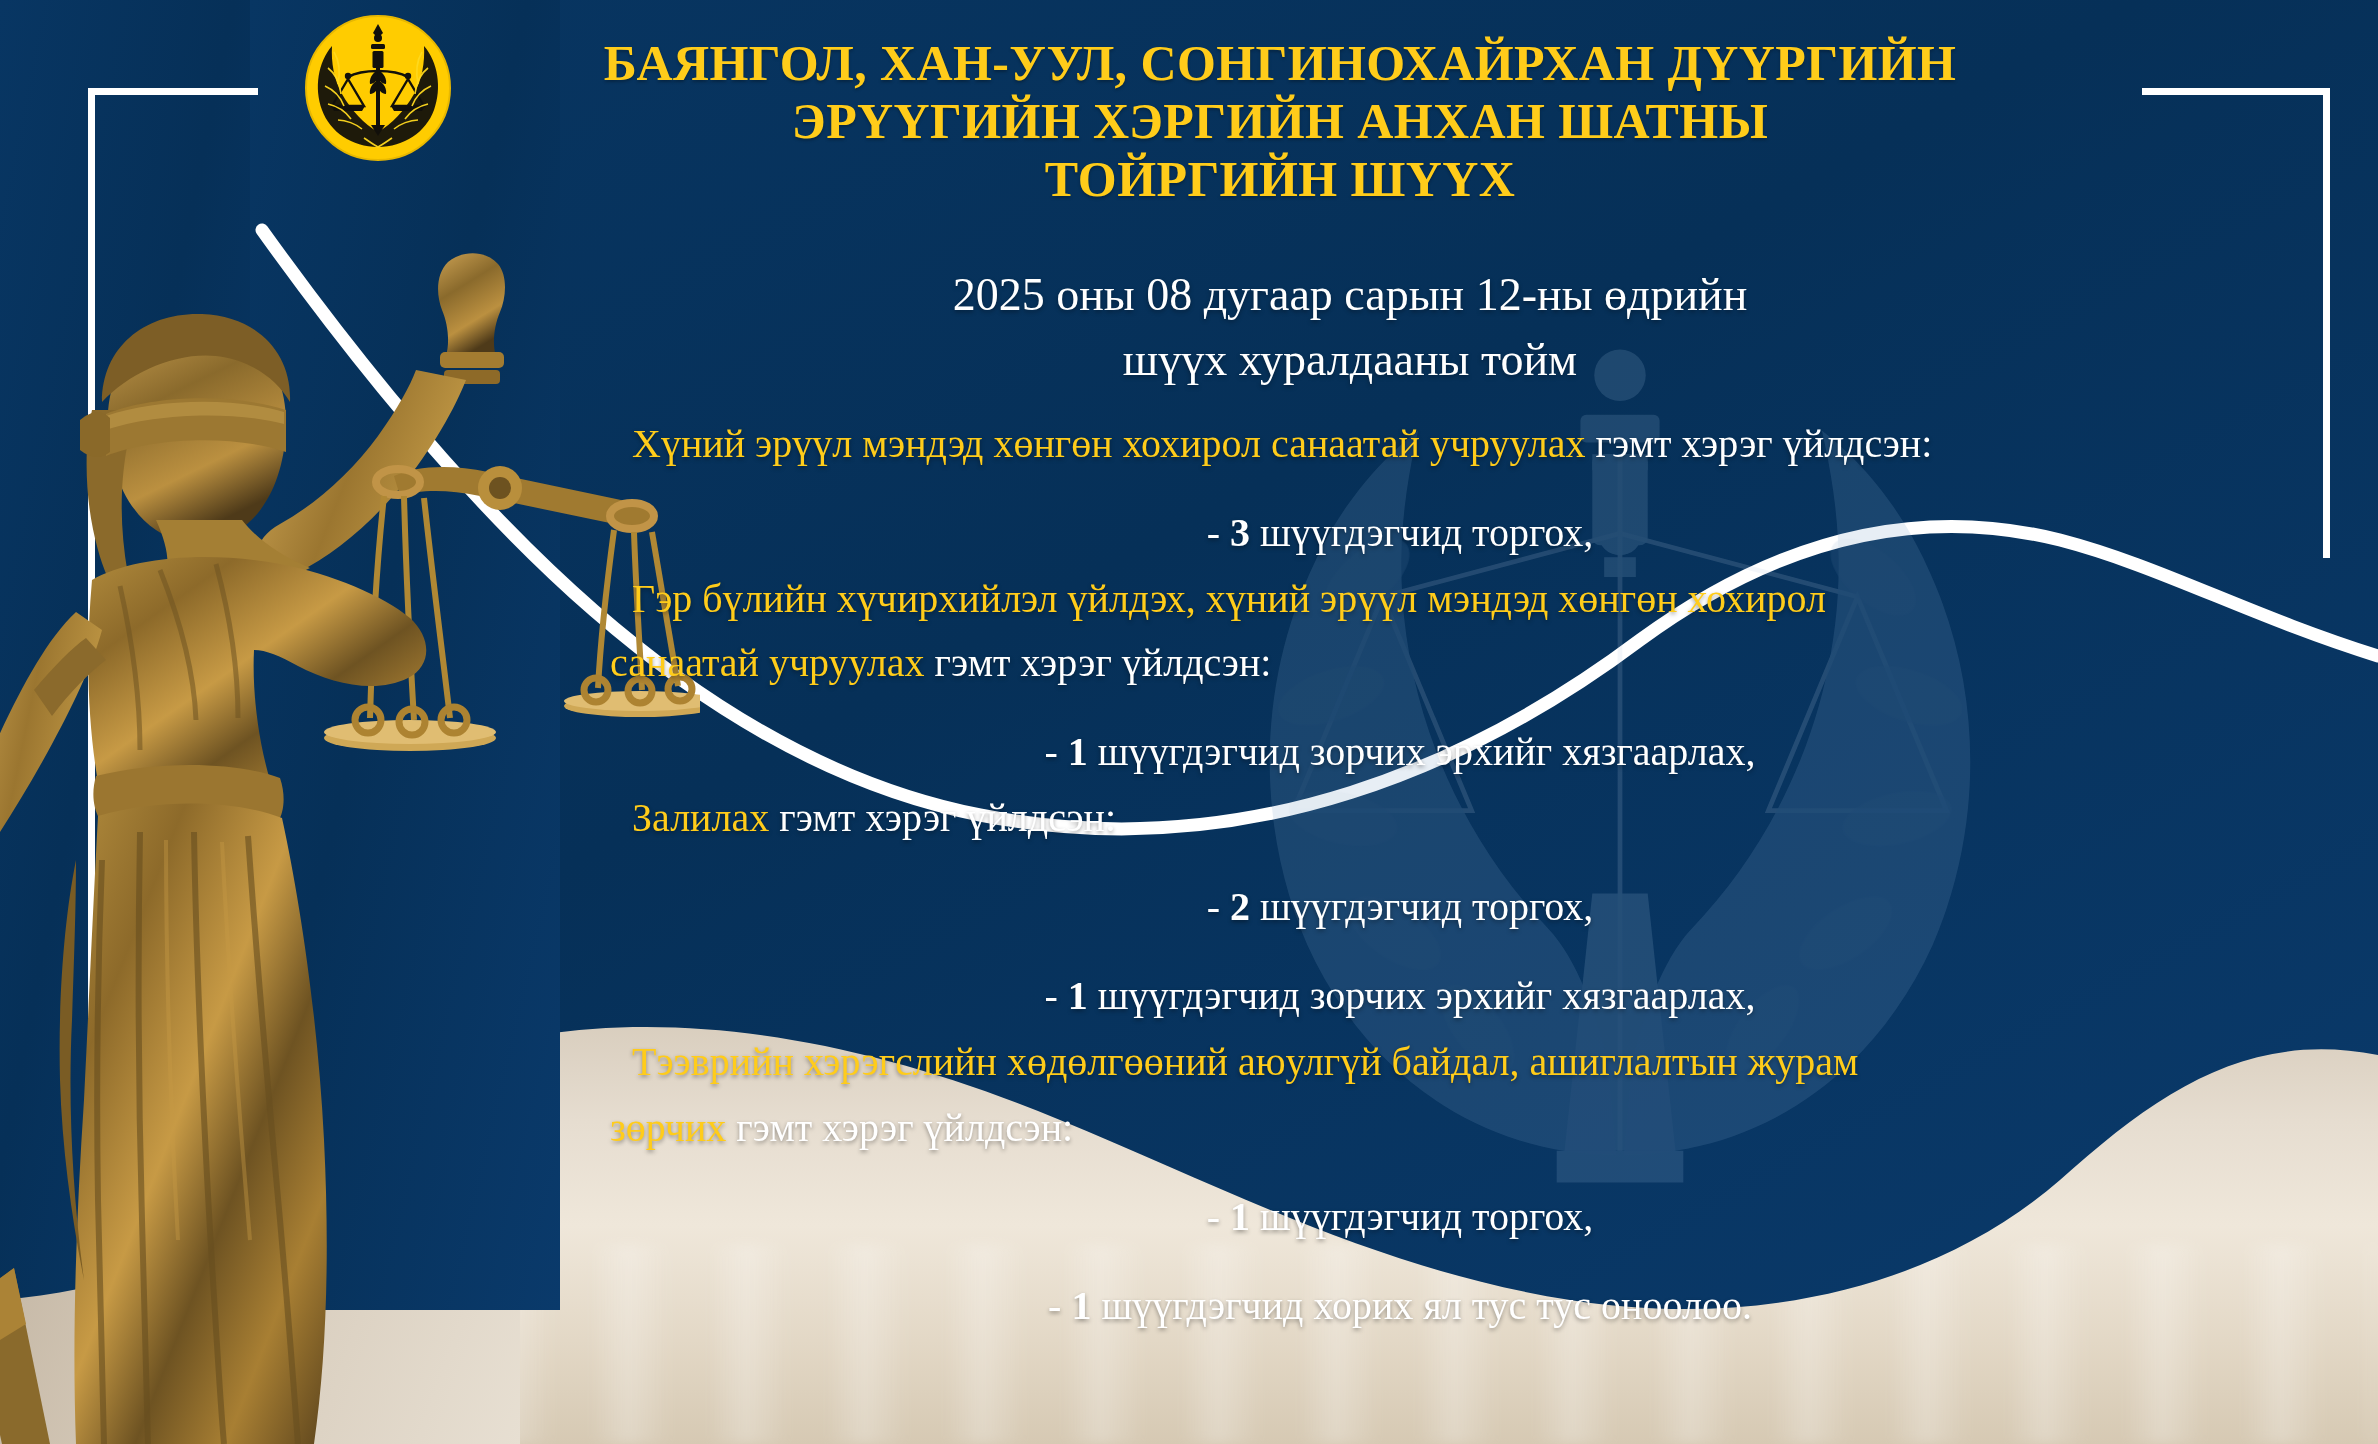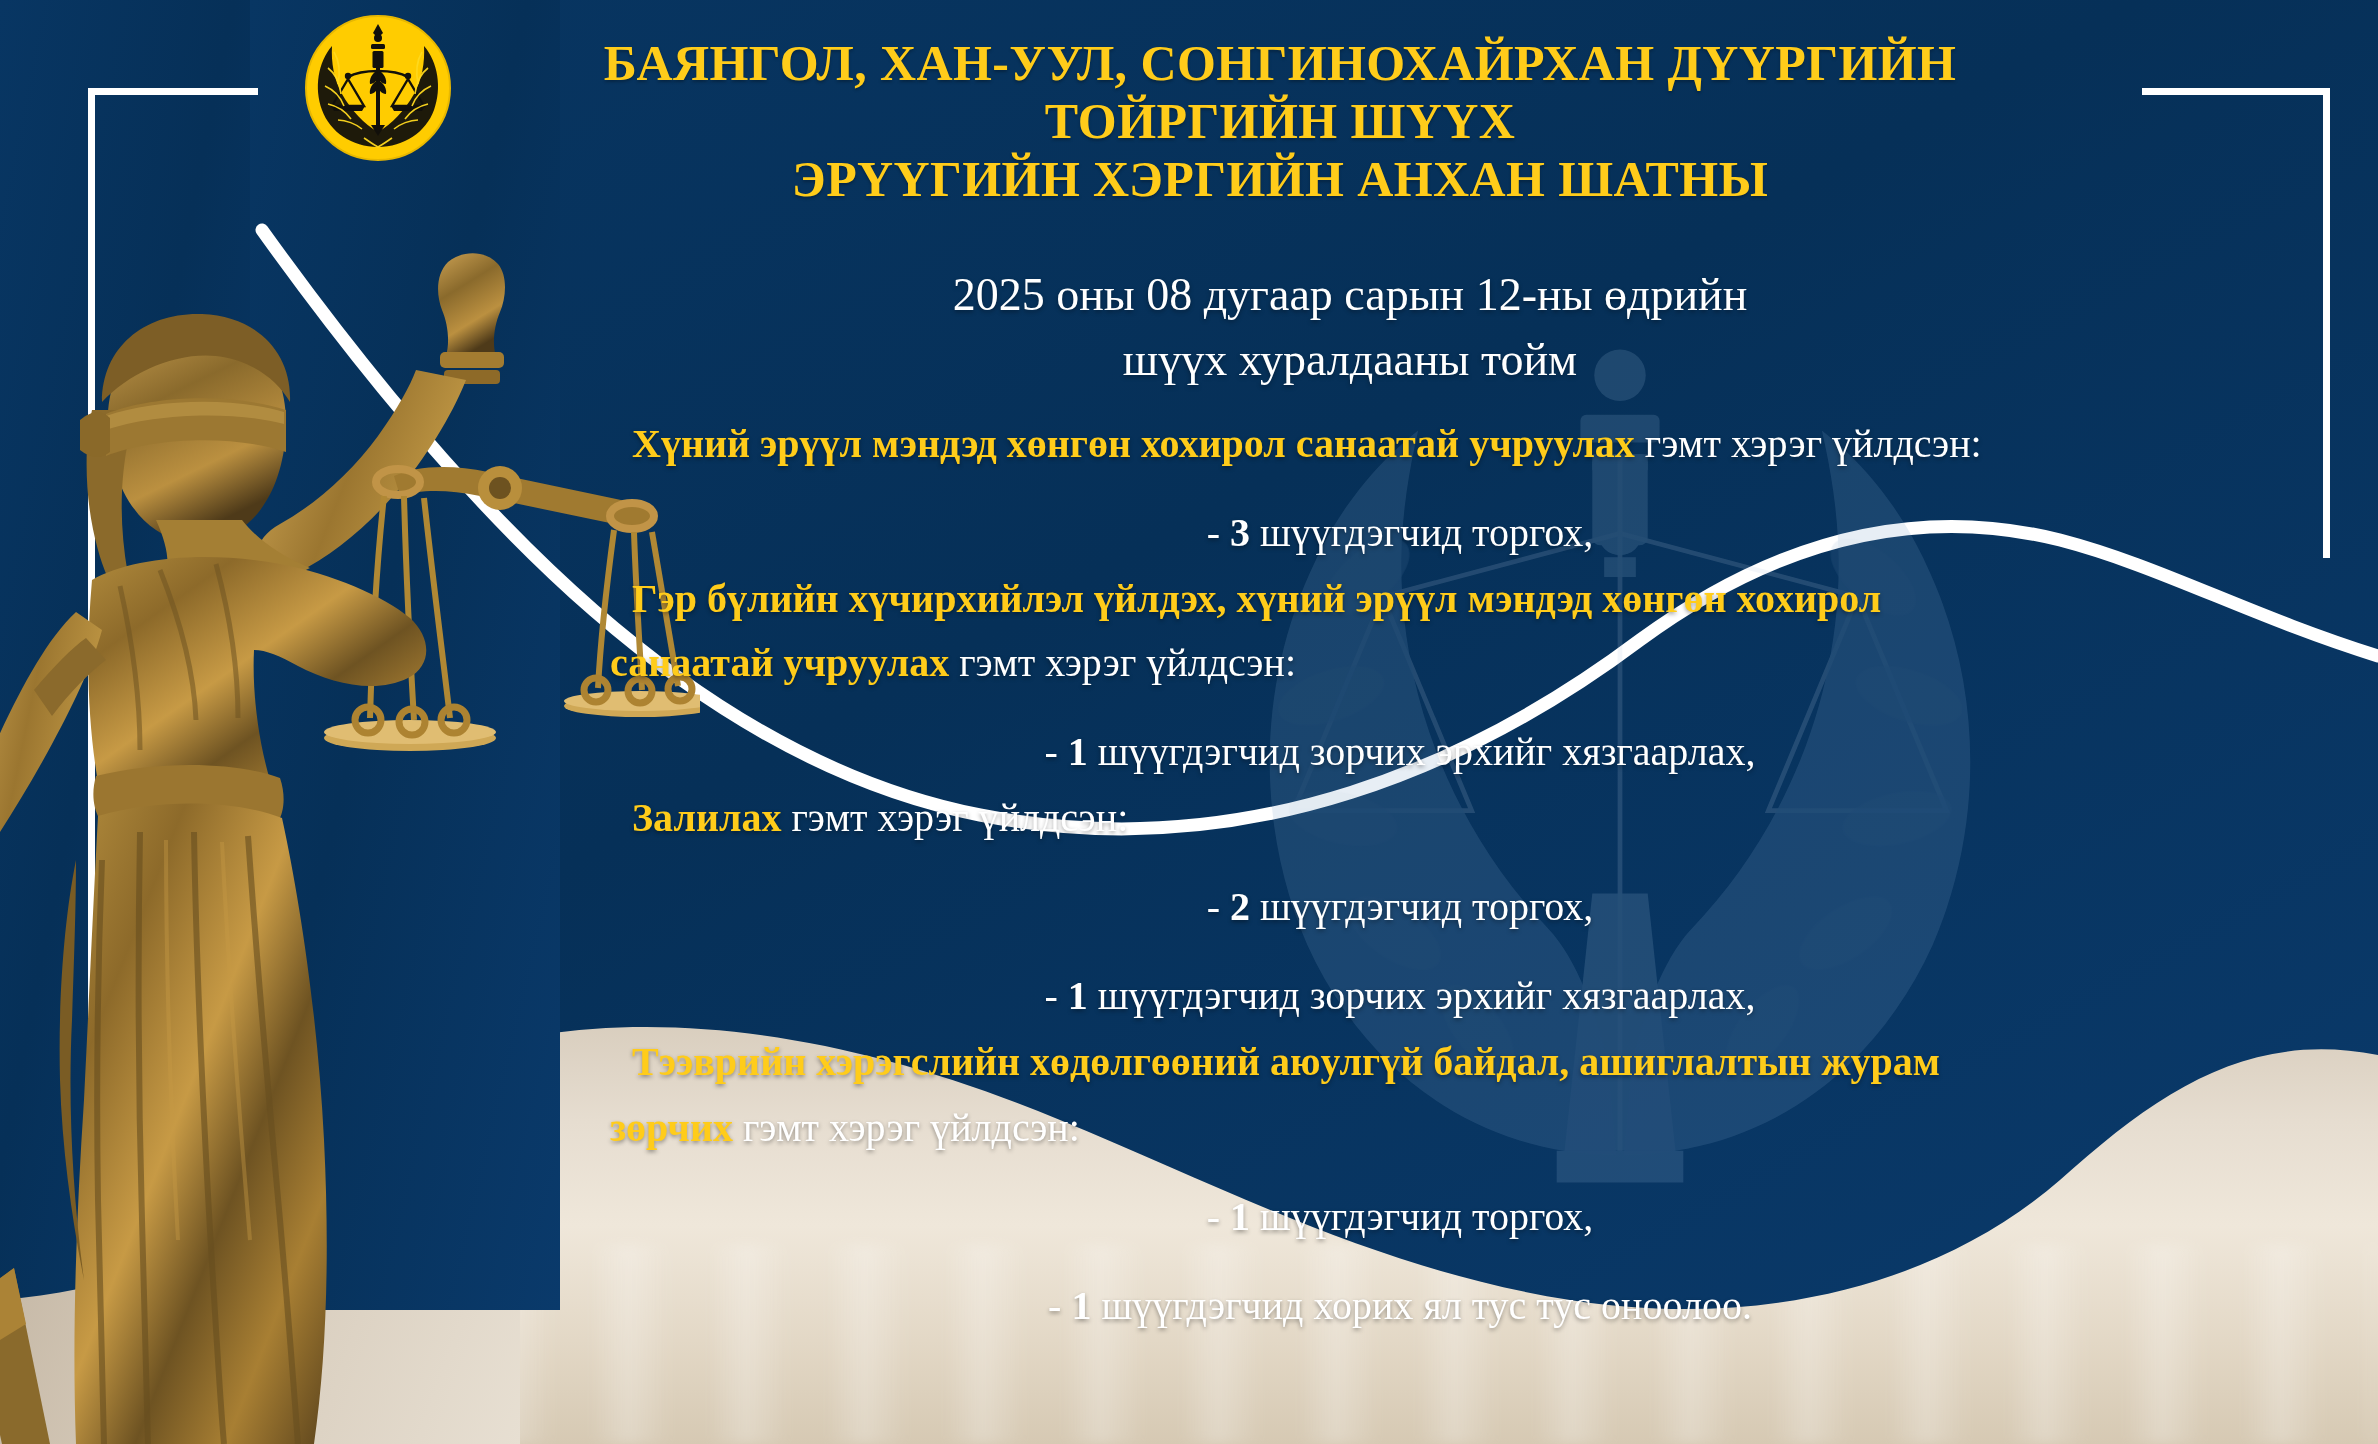--- a/index.html
+++ b/index.html
@@ -142,21 +142,21 @@
     line-height: 1.30;
     z-index: 20;
     text-shadow: 0 2px 4px rgba(0,0,0,.38);
   }
   .charge {
     margin-top: 14px;
     text-align: left;
     text-indent: 22px;
   }
   .charge:first-child { margin-top: 0; }
-  .hl { color: #ffcc1a; font-weight: 700; text-align: right; }
+  .hl { color: #ffcc1a; font-weight: 400; text-align: right; }
   .verdict {
     text-align: center;
     padding-left: 60px;
     margin-top: 37px;
   }
   .verdict .num { font-weight: 700; }
 </style>
 </head>
 <body>
 
@@ -445,22 +445,22 @@
         <path d="M124 90 C115 92 106 98 101 105"></path>
         <path d="M114 106 C106 106 96 110 90 115"></path>
         <path d="M60 124 C66 128 70 131 74 133"></path>
         <path d="M88 124 C82 128 78 131 74 133"></path>
       </g>
     </svg>
   </div>
 
   <div class="title-block">
     <div>БАЯНГОЛ, ХАН-УУЛ, СОНГИНОХАЙРХАН ДҮҮРГИЙН</div>
+    <div>ЭРҮҮГИЙН ХЭРГИЙН АНХАН ШАТНЫ</div>
     <div>ТОЙРГИЙН ШҮҮХ</div>
-    <div>ЭРҮҮГИЙН ХЭРГИЙН АНХАН ШАТНЫ</div>
   </div>
 
   <div class="date-block">
     <div>2025 оны 08 дугаар сарын 12-ны өдрийн</div>
     <div>шүүх хуралдааны тойм</div>
   </div>
 
   <div class="body-block">
 
     <div class="charge">

